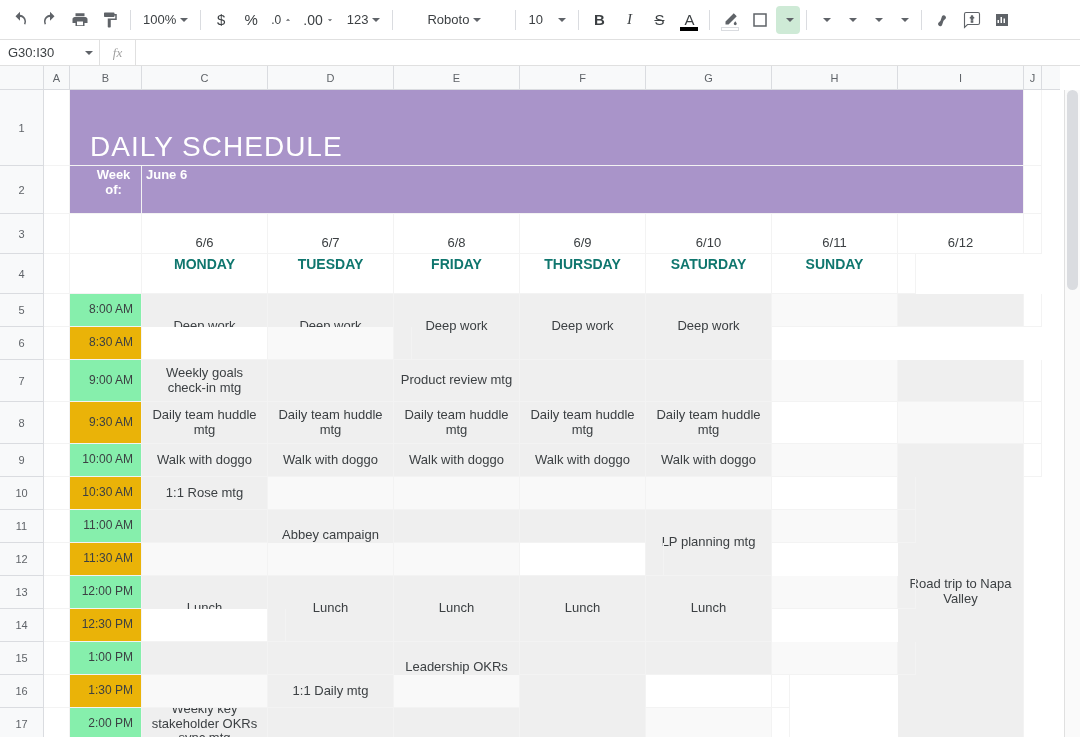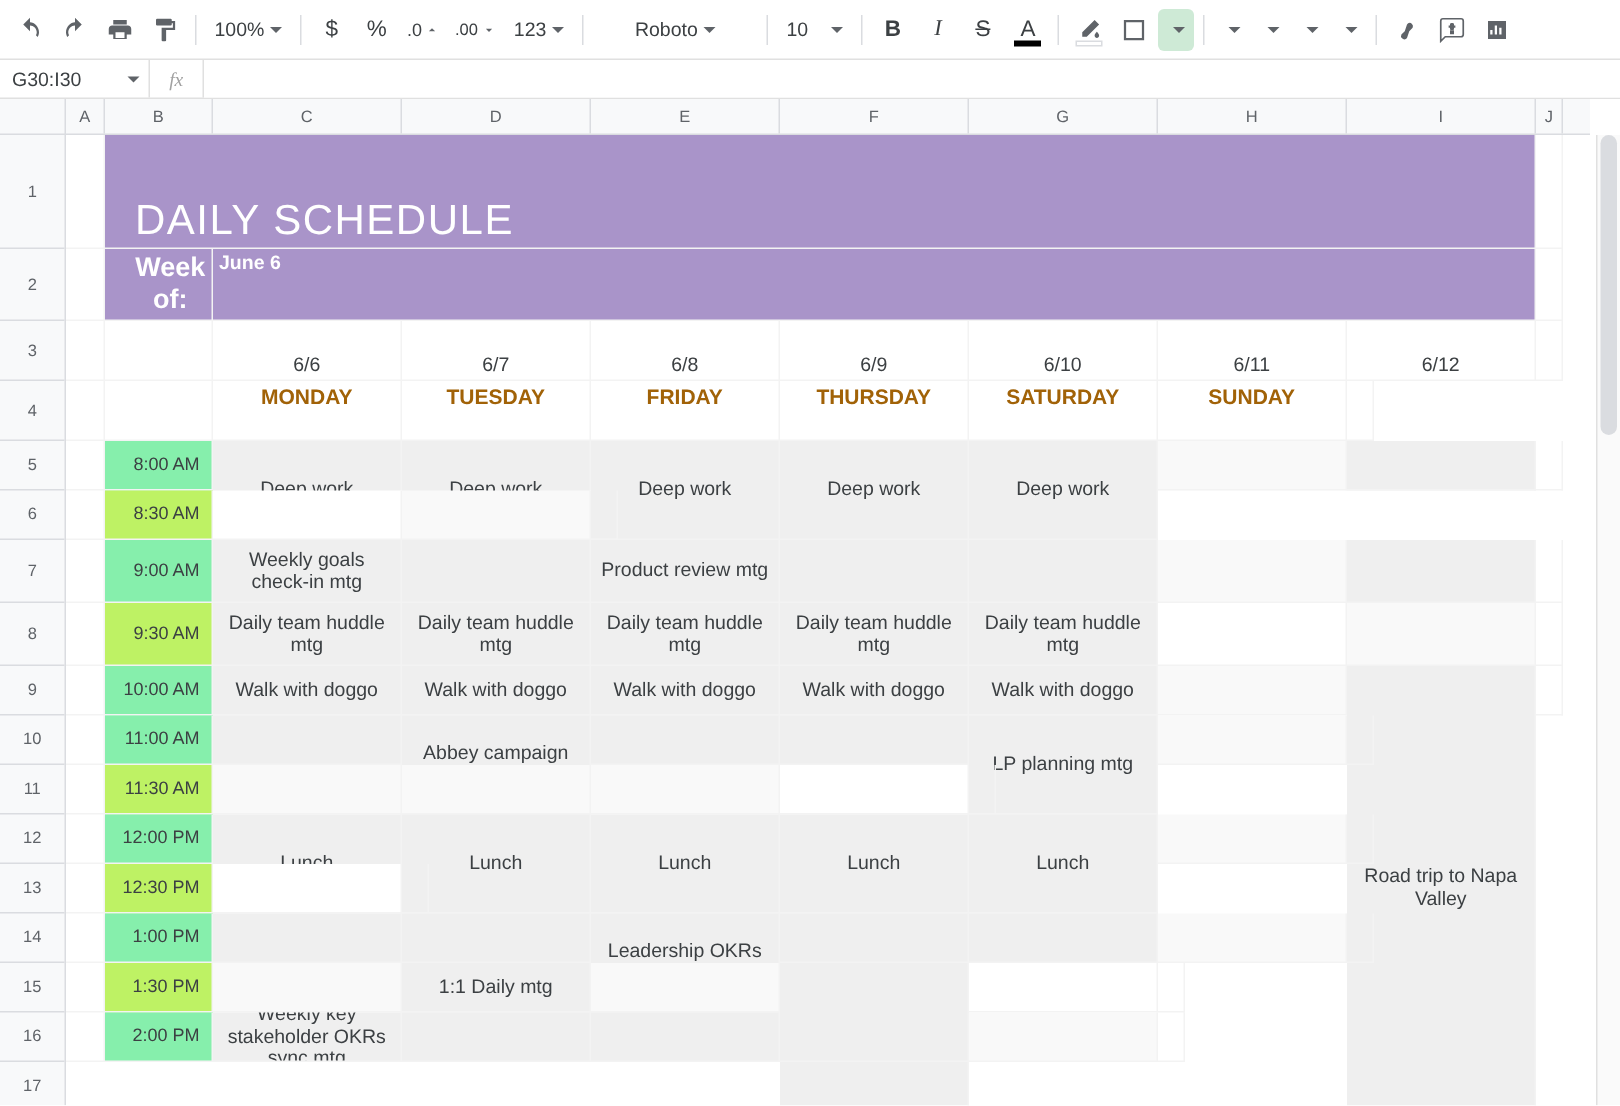--- a/index.html
+++ b/index.html
@@ -115,32 +115,32 @@
   .colI{width:126px;} .colJ{width:18px;}
 
   .banner {
     background:var(--banner); color:#fff;
   }
   .title {
     font-family: "Arial","Helvetica",sans-serif;
     font-weight:400; font-size:28px; letter-spacing:1px;
     justify-content:flex-start; padding-left:20px;
   }
-  .week-label { font-size:18px; font-weight:700; justify-content:flex-start; padding-left:20px; }
+  .week-label { font-size:13px; font-weight:700; justify-content:flex-start; padding-left:20px; }
   .week-date { font-size:13px; font-weight:700; }
 
   .date-head { font-size:13px; color:#3c4043; }
-  .day-head  { font-size:14px; font-weight:700; color:#a16207; }
+  .day-head  { font-size:14px; font-weight:700; color:#0f766e; }
   .time-col  { font-size:12px; color:#3c4043; font-weight:500; }
 
   .ev-dark  { background:#efefef; color:#3c4043; }
   .ev-light { background:#f9f9f9; color:#3c4043; }
   .ev-white { background:#ffffff; color:#3c4043; }
   .ev-time-dark { background:#86efac; }
-  .ev-time-light{ background:#bef264; }
+  .ev-time-light{ background:#eab308; }
 
   .vscroll {
     position:absolute; top:24px; right:0; width:16px; bottom:0;
     background:#fafafa; border-left:1px solid var(--border);
   }
   .vscroll .thumb { position:absolute; top:0; left:2px; right:2px; height:200px; background:#dadce0; border-radius:8px; }
 </style>
 </head>
 <body>
 
@@ -177,21 +177,21 @@
   <div class="tb-btn">
       <span class="glyph">%</span>
     </div>
   <div class="tb-btn">
       <span class="glyph" style="font-size:12px">.0</span>
       <svg viewBox="0 0 24 24" style="width:10px;height:10px;margin-left:2px">
         <path d="M7 14l5-5 5 5H7z"></path>
       </svg>
     </div>
   <div class="tb-btn">
-      <span class="glyph" style="font-size:11px">.00</span>
+      <span class="glyph" style="font-size:14px">.00</span>
       <svg viewBox="0 0 24 24" style="width:10px;height:10px;margin-left:2px">
         <path d="M7 10l5 5 5-5H7z"></path>
       </svg>
     </div>
   <div class="tb-drop">
       <span class="tb-text">123</span>
       <span class="caret"></span>
     </div>
   <div class="tb-sep"></div>
   <div class="tb-drop" style="min-width:110px;justify-content:center">
@@ -409,20 +409,31 @@
         <div class="cell colD ev-dark" style="height: 33px;">Walk with doggo</div>
         <div class="cell colE ev-dark" style="height: 33px;">Walk with doggo</div>
         <div class="cell colF ev-dark" style="height: 33px;">Walk with doggo</div>
         <div class="cell colG ev-dark" style="height: 33px;">Walk with doggo</div>
         <div class="cell colH ev-light"></div>
         <div class="cell colI ev-dark" style="height: 297px;">Road trip to Napa Valley</div>
         <div class="cell colJ"></div>
       </div>
       <div class="row" style="height: 33px;">
         <div class="cell colA"></div>
+        <div class="cell colB time-col ev-time-light" style="justify-content: flex-end; padding-right: 8px;">10:30 AM</div>
+        <div class="cell colC ev-dark" style="height: 33px;">1:1 Rose mtg</div>
+        <div class="cell colD ev-light"></div>
+        <div class="cell colE ev-light"></div>
+        <div class="cell colF ev-light"></div>
+        <div class="cell colG ev-light"></div>
+        <div class="cell colH ev-white"></div>
+        <div class="cell colJ"></div>
+      </div>
+      <div class="row" style="height: 33px;">
+        <div class="cell colA"></div>
         <div class="cell colB time-col ev-time-dark" style="justify-content: flex-end; padding-right: 8px;">11:00 AM</div>
         <div class="cell colC ev-dark"></div>
         <div class="cell colD ev-dark" style="height: 66px;">Abbey campaign progress sync mtg</div>
         <div class="cell colE ev-dark"></div>
         <div class="cell colF ev-dark"></div>
         <div class="cell colG ev-dark" style="height: 66px;">LP planning mtg</div>
         <div class="cell colH ev-light"></div>
         <div class="cell colJ"></div>
       </div>
       <div class="row" style="height: 33px;">

